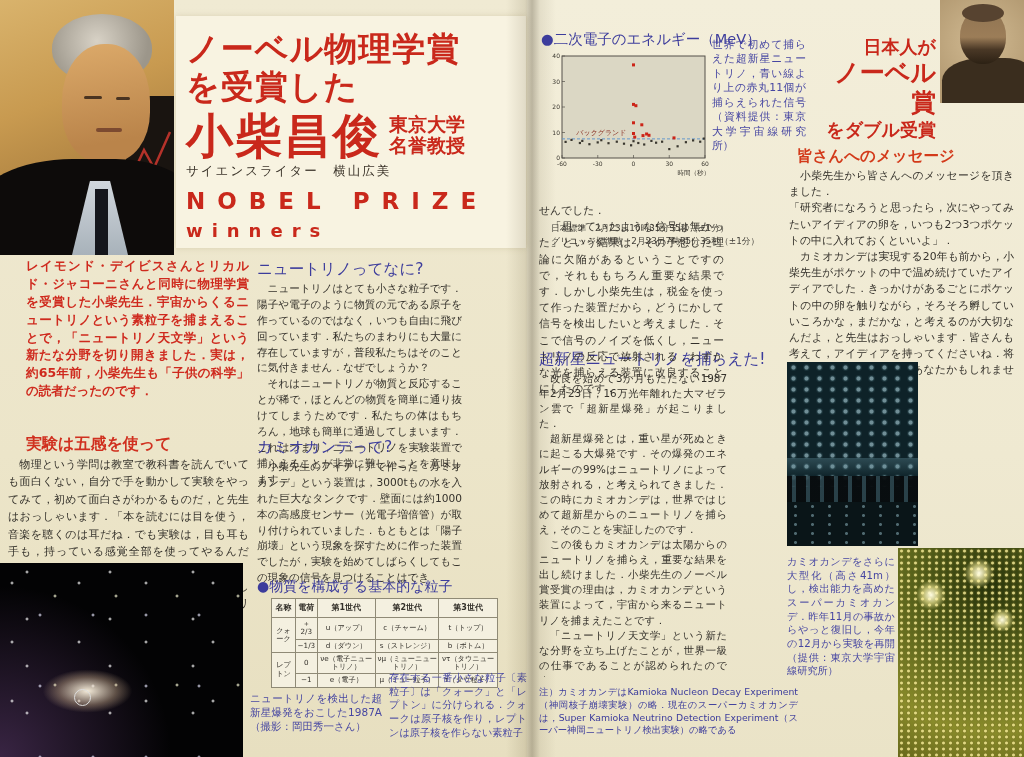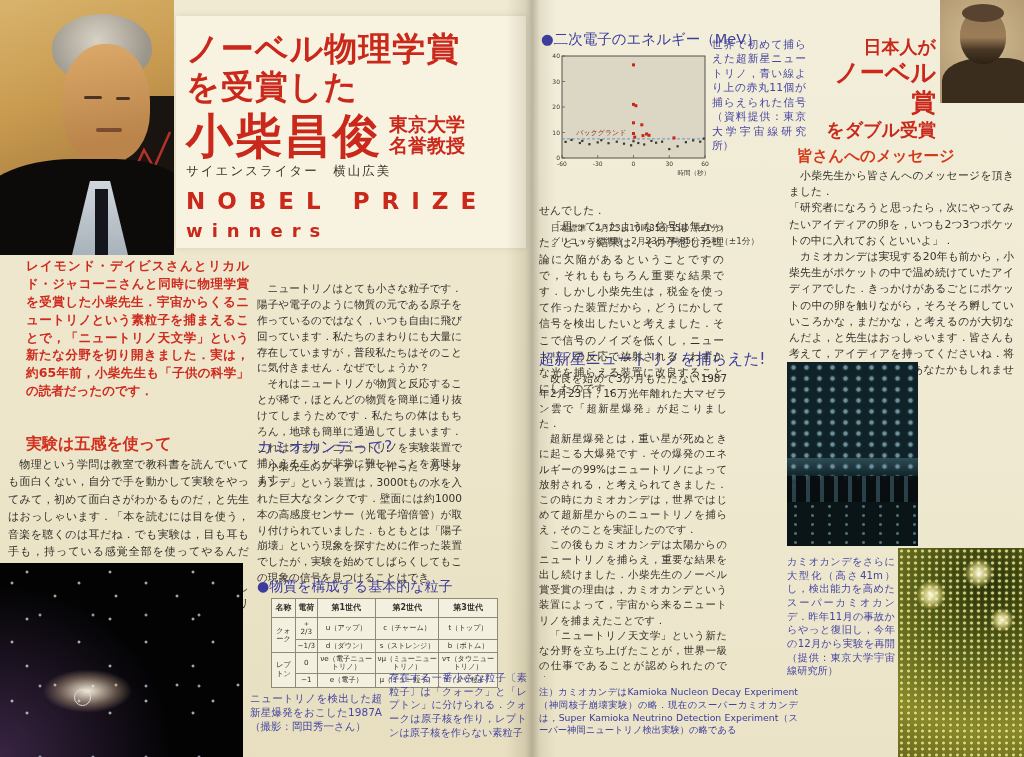--- a/index.html
+++ b/index.html
@@ -153,20 +153,21 @@
     <div class="byline">サイエンスライター　横山広美</div>
     <div class="nobel">NOBEL PRIZE</div>
     <div class="nobel winners">winners</div>
   </div>
 
   <div class="abs intro pre">レイモンド・デイビスさんとリカルド・ジャコーニさんと同時に物理学賞を受賞した小柴先生．宇宙からくるニュートリノという素粒子を捕まえることで，「ニュートリノ天文学」という新たな分野を切り開きました．実は，約65年前，小柴先生も「子供の科学」の読者だったのです．</div>
   <div class="abs h-red" style="left:26px;top:434px;">実験は五感を使って</div>
   <div class="abs jp-body body-1 pre">　物理という学問は教室で教科書を読んでいても面白くない，自分で手を動かして実験をやってみて，初めて面白さがわかるものだ，と先生はおっしゃいます．「本を読むには目を使う，音楽を聴くのは耳だね．でも実験は，目も耳も手も，持っている感覚全部を使ってやるんだよ」．
 　その先生が約120人の研究者のリーダーとして成功させたのが，宇宙から来る「ニュートリノ」という素粒子を捕まえる実験です．</div>
 
+  <div class="abs blue-h col2-h1">ニュートリノってなに?</div>
   <div class="abs jp-body col2-b1 pre">　ニュートリノはとても小さな粒子です．陽子や電子のように物質の元である原子を作っているのではなく，いつも自由に飛び回っています．私たちのまわりにも大量に存在していますが，普段私たちはそのことに気付きません．なぜでしょうか？
 　それはニュートリノが物質と反応することが稀で，ほとんどの物質を簡単に通り抜けてしまうためです．私たちの体はもちろん，地球も簡単に通過してしまいます．これはつまり，ニュートリノを実験装置で捕らえることが非常に難しいことを意味します．</div>
   <div class="abs blue-h col2-h2">カミオカンデって?</div>
   <div class="abs jp-body col2-b2 pre">　小柴先生のアイディアで作った「カミオカンデ」という装置は，3000tもの水を入れた巨大なタンクです．壁面には約1000本の高感度センサー（光電子増倍管）が取り付けられていました．もともとは「陽子崩壊」という現象を探すために作った装置でしたが，実験を始めてしばらくしてもこの現象の信号を見つけることはでき</div>
 
   <div class="abs blue-h tbl-h">●物質を構成する基本的な粒子</div>
   <table class="particles">
     <tbody>
         <tr>
       <th>名称</th>

